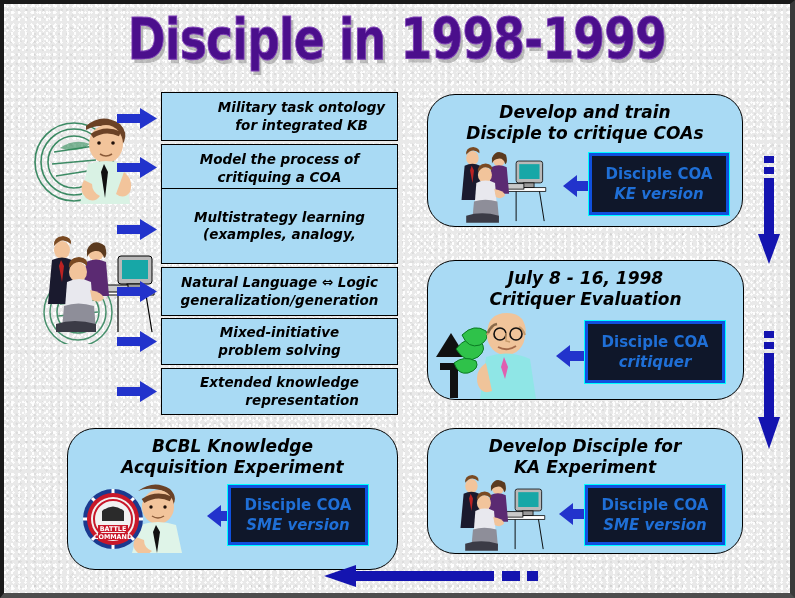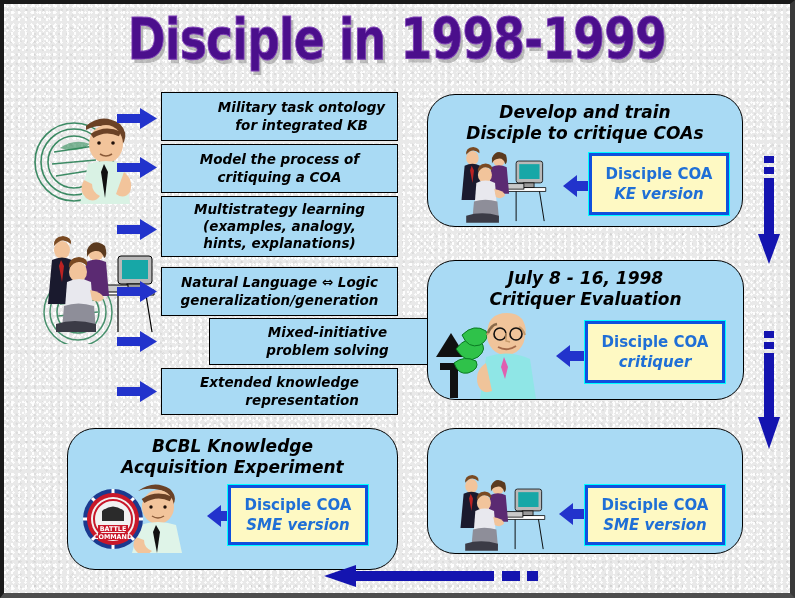--- a/index.html
+++ b/index.html
@@ -67,21 +67,21 @@
   }
   .panel-title{
     position:absolute;left:0;right:0;top:7px;text-align:center;
     font-family:"DejaVu Sans",sans-serif;
     font-style:italic;font-weight:bold;font-size:17px;line-height:1.25;
     color:#000;
   }
   .coabox{
     position:absolute;
     box-sizing:border-box;
-    background:#fef9c3;
+    background:#0f172a;
     border:3px solid #1050dd;
     outline:1px solid #00ffff;
     display:flex;flex-direction:column;align-items:center;justify-content:center;
     font-family:"DejaVu Sans",sans-serif;
     font-weight:bold;font-size:15px;line-height:1.35;
     color:#1f6fd6;
   }
   .coabox .l2{font-style:italic;}
 
   .dbl{position:absolute;width:52px;height:26px;}
@@ -199,34 +199,33 @@
       <span>Military task ontology</span><br>
       <span>for integrated KB</span>
     </span>
   </div>
   <div class="lbox" style="top:140px;height:49px;">
     <span>
       <span>Model the process of</span><br>
       <span>critiquing a COA</span>
     </span>
   </div>
-  <div class="lbox" style="top:192px;height:61px;font-style:italic;">
+  <div class="lbox" style="top:184px;height:76px;font-style:italic;">
     <span>
       <span>Multistrategy learning</span><br>
       <span>(examples, analogy,</span><br>
-      <span>hints, explanations)</span>
     </span>
   </div>
   <div class="lbox" style="top:263px;height:49px;">
     <span>
       <span>Natural Language ⇔ Logic</span><br>
       <span>generalization/generation</span>
     </span>
   </div>
-  <div class="lbox" style="top:314px;height:47px;margin-left:48px;">
+  <div class="lbox" style="top:314px;height:47px;">
     <span>
       <span>Mixed-initiative</span><br>
       <span>problem solving</span>
     </span>
   </div>
   <div class="lbox" style="top:364px;height:47px;text-align:right;">
     <span>
       <span>Extended knowledge</span><br>
       <span>representation</span>
     </span>
@@ -359,20 +358,24 @@
       </svg>
     </div>
 
     <div class="coabox" style="left:160px;top:56px;width:140px;height:60px;">
       <span class="l1">Disciple COA</span>
       <span class="l2">SME version</span>
     </div>
   </div>
 
   <div class="panel" style="left:423px;top:424px;width:316px;height:126px;">
+    <div class="panel-title">
+      <span>Develop Disciple for</span><br>
+      <span>KA Experiment</span>
+    </div>
 
     <div class="art" style="left:10px;top:46px;width:116px;height:78px;">
       <svg viewBox="0 0 135 100" width="116" height="78">
         <path d="M60 52 L130 52 L130 57 L60 57 z" fill="#ffffff" stroke="#000" stroke-width="1"></path>
         <path d="M66 57 L58 95 M122 57 L128 95 M92 57 L92 95" stroke="#000" stroke-width="1.2" fill="none"></path>
         <rect x="92" y="18" width="34" height="28" rx="3" fill="#b9b9b9" stroke="#000"></rect>
         <rect x="96" y="22" width="26" height="19" fill="#17a7a7"></rect>
         <rect x="101" y="46" width="14" height="6" fill="#9a9a9a" stroke="#000"></rect>
         <rect x="62" y="47" width="40" height="7" fill="#c9c9c9" stroke="#000"></rect>
         <ellipse cx="36" cy="14" rx="8" ry="9" fill="#f2c49b"></ellipse>

